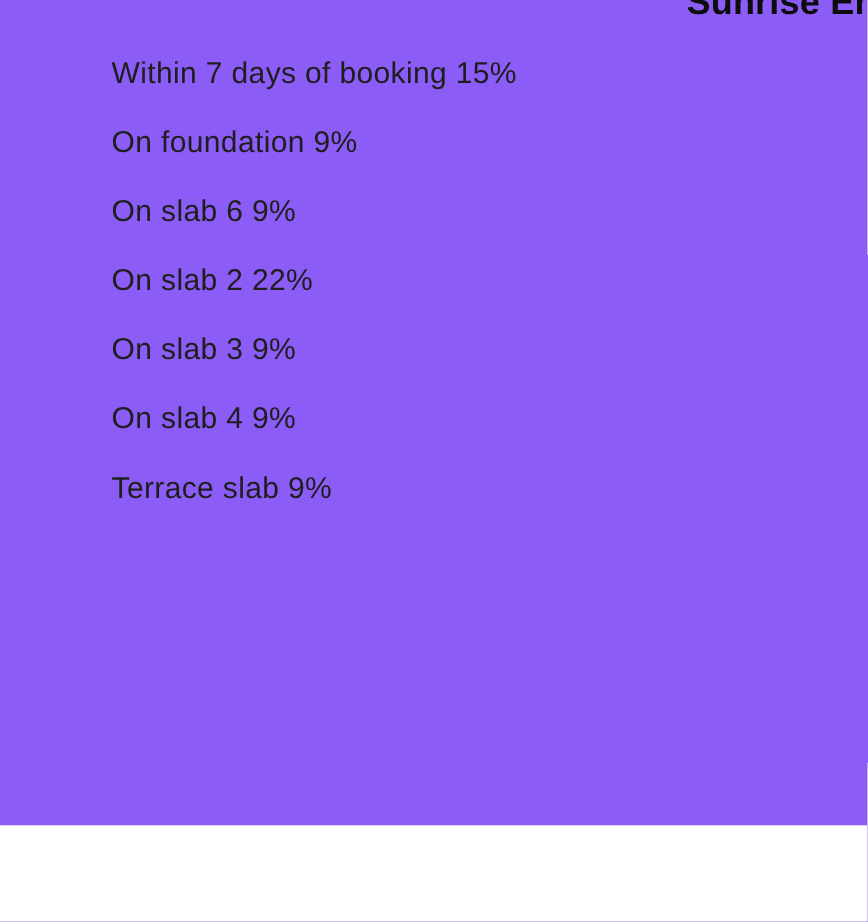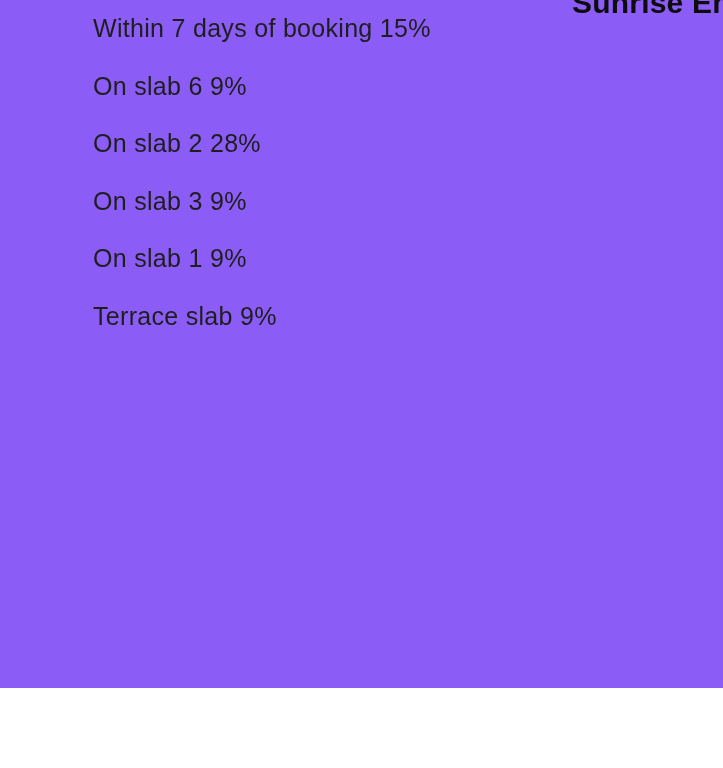--- a/index.html
+++ b/index.html
@@ -24,40 +24,42 @@
     font-weight: 700;
     color: #0d0d0d;
     white-space: nowrap;
     letter-spacing: 0.2px;
   }
   .schedule {
     position: absolute;
     top: 0;
     left: 0;
     width: 723px;
+    padding-top: 33px;
     padding-left: 93px;
     box-sizing: border-box;
   }
   .row {
     font-size: 25px;
     line-height: 57.6px;
     color: #1e1e1e;
     letter-spacing: 0.3px;
     white-space: nowrap;
   }
 </style>
 </head>
 <body>
 
 <div class="page">
 
   <div class="doc-title">Sunrise En</div>
 
   <div class="schedule">
     <div class="row">Within 7 days of booking 15%</div>
+    <div class="row">On foundation 9%</div>
     <div class="row">On slab 6 9%</div>
-    <div class="row">On slab 2 28%</div>
+    <div class="row">On slab 2 22%</div>
     <div class="row">On slab 3 9%</div>
-    <div class="row">On slab 1 9%</div>
+    <div class="row">On slab 4 9%</div>
     <div class="row">Terrace slab 9%</div>
   </div>
 
 </div>
 
 </body></html>

